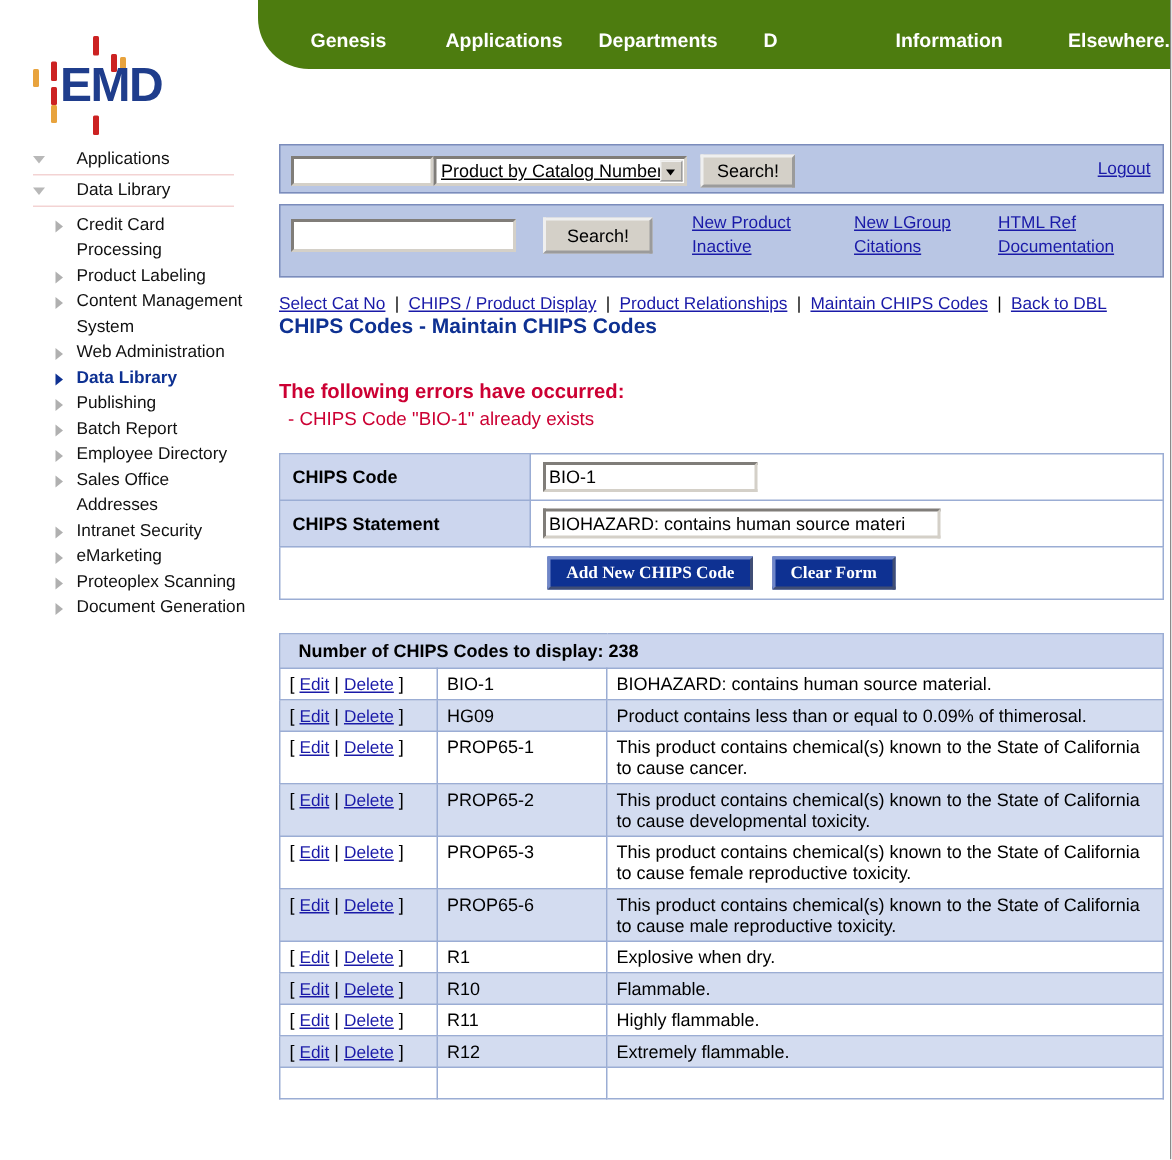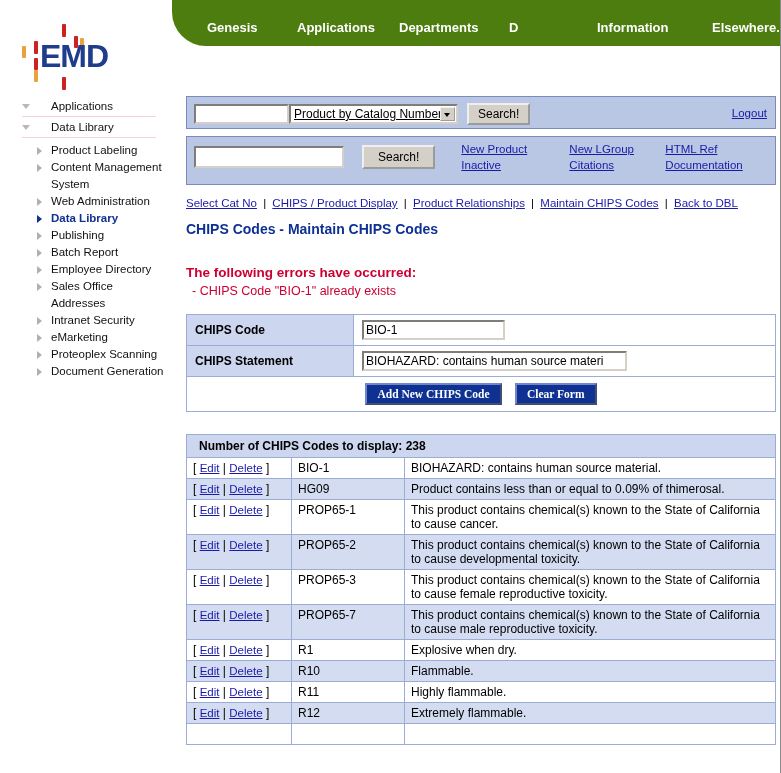--- a/index.html
+++ b/index.html
@@ -222,21 +222,20 @@
   }
 
   .crumbs {
     margin-top: 12px;
     font-size: 11.5px;
     color: #000;
   }
   .crumbs .sep { color: #000; text-decoration: none; padding: 0 3px; }
 
   .page-title {
-    margin-top: 12px;
     color: #0e3192;
     font-size: 14px;
     font-weight: bold;
   }
   .err-head {
     margin-top: 28px;
     color: #cc0033;
     font-size: 13.5px;
     font-weight: bold;
   }
@@ -347,20 +346,25 @@
       <span class="side-rule"></span>
     </div>
     <div class="side-top">
       <span class="tri"></span>
       <span class="lbl">Data Library</span>
       <span class="side-rule"></span>
     </div>
 
     <div style="height:4px"></div>
 
+    <div class="side-sub">
+      <span class="arw"></span>
+      <span class="lbl2">Credit Card</span>
+      <span class="cont">Processing</span>
+    </div>
     <div class="side-sub">
       <span class="arw"></span>
       <span class="lbl2">Product Labeling</span>
     </div>
     <div class="side-sub">
       <span class="arw"></span>
       <span class="lbl2">Content Management</span>
       <span class="cont">System</span>
     </div>
     <div class="side-sub">
@@ -503,21 +507,21 @@
         <td class="code">PROP65-2</td>
         <td>This product contains chemical(s) known to the State of California to cause developmental toxicity.</td>
       </tr>
       <tr class="odd">
         <td class="opt">[&nbsp;<span class="lnk">Edit</span>&nbsp;<span class="brk">|</span>&nbsp;<span class="lnk">Delete</span>&nbsp;]</td>
         <td class="code">PROP65-3</td>
         <td>This product contains chemical(s) known to the State of California to cause female reproductive toxicity.</td>
       </tr>
       <tr class="even">
         <td class="opt">[&nbsp;<span class="lnk">Edit</span>&nbsp;<span class="brk">|</span>&nbsp;<span class="lnk">Delete</span>&nbsp;]</td>
-        <td class="code">PROP65-7</td>
+        <td class="code">PROP65-6</td>
         <td>This product contains chemical(s) known to the State of California to cause male reproductive toxicity.</td>
       </tr>
       <tr class="odd">
         <td class="opt">[&nbsp;<span class="lnk">Edit</span>&nbsp;<span class="brk">|</span>&nbsp;<span class="lnk">Delete</span>&nbsp;]</td>
         <td class="code">R1</td>
         <td>Explosive when dry.</td>
       </tr>
       <tr class="even">
         <td class="opt">[&nbsp;<span class="lnk">Edit</span>&nbsp;<span class="brk">|</span>&nbsp;<span class="lnk">Delete</span>&nbsp;]</td>
         <td class="code">R10</td>

